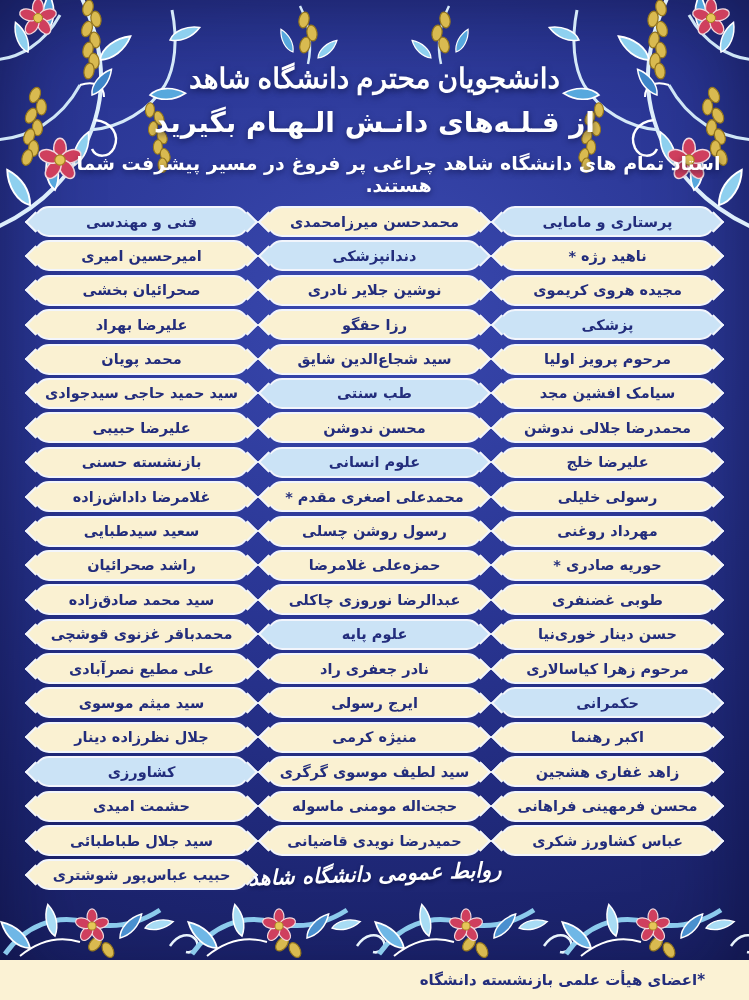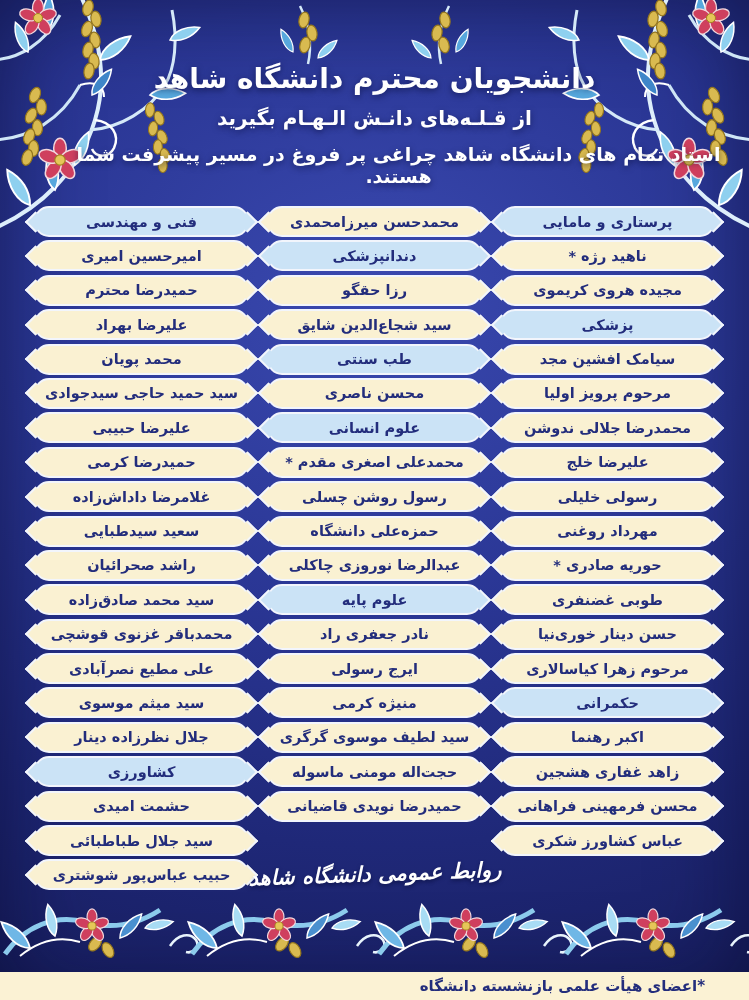--- a/index.html
+++ b/index.html
@@ -16,22 +16,22 @@
   }
   svg.decor{position:absolute;left:0;pointer-events:none;}
   .top-decor{top:0;z-index:1;}
   .bottom-decor{top:896px;z-index:1;}
 
   .header{
     position:absolute;top:62px;left:0;right:0;
     text-align:center;color:#ffffff;z-index:2;
     text-shadow:0 2px 6px rgba(5,10,50,.55);
   }
-  .h-line1{font-size:28px;font-weight:bold;letter-spacing:.5px;}
-  .h-line2{font-size:20px;font-weight:bold;margin-top:11px;letter-spacing:1px;}
+  .h-line1{font-size:28px;font-weight:bold;letter-spacing:.5px;font-family:Liberation Serif, serif;}
+  .h-line2{font-size:28px;font-weight:bold;margin-top:11px;letter-spacing:1px;}
   .h-line3{font-size:19px;font-weight:bold;margin-top:13px;margin-left:48px;}
 
   .columns{
     position:absolute;top:206px;left:28px;right:28px;z-index:2;
     display:flex;flex-direction:row;gap:6px;direction:rtl;
   }
   .col{flex:1 1 0;display:flex;flex-direction:column;row-gap:3.4px;min-width:0;}
 
   .pill{
     position:relative;z-index:0;
@@ -56,21 +56,21 @@
   .pill-cat, .pill-cat::before, .pill-cat::after{background:var(--pill-blue,#cbe3f6);}
 
   .signature{
     position:absolute;top:862px;left:50%;z-index:2;
     transform:translateX(-50%) rotate(-2deg);
     color:#ffffff;font-size:21px;font-weight:bold;font-style:italic;
     white-space:nowrap;text-shadow:0 2px 4px rgba(5,10,50,.5);
   }
 
   .footer-strip{
-    position:absolute;left:0;right:0;bottom:0;height:28px;z-index:3;
+    position:absolute;left:0;right:0;bottom:0;height:40px;z-index:3;
     background:var(--footer-cream,#fbf2d4);
     display:flex;align-items:center;justify-content:flex-start;
     color:var(--text-navy,#232d7c);
     font-weight:bold;font-size:15px;
     padding-right:44px;box-sizing:border-box;
   }
 </style>
 </head>
 <body>
 
@@ -162,24 +162,24 @@
         <div class="pill">
           <span>ناهید رژه *</span>
         </div>
         <div class="pill">
           <span>مجیده هروی کریموی</span>
         </div>
         <div class="pill pill-cat">
           <span>پزشکی</span>
         </div>
         <div class="pill">
+          <span>مرحوم پرویز اولیا</span>
+        </div>
+        <div class="pill">
           <span>سیامک افشین مجد</span>
-        </div>
-        <div class="pill">
-          <span>مرحوم پرویز اولیا</span>
         </div>
         <div class="pill">
           <span>محمدرضا جلالی ندوشن</span>
         </div>
         <div class="pill">
           <span>علیرضا خلج</span>
         </div>
         <div class="pill">
           <span>رسولی خلیلی</span>
         </div>
@@ -215,42 +215,45 @@
         </div>
       </div>
     <div class="col">
         <div class="pill">
           <span>محمدحسن میرزامحمدی</span>
         </div>
         <div class="pill pill-cat">
           <span>دندانپزشکی</span>
         </div>
         <div class="pill">
+          <span>نوشین جلایر نادری</span>
+        </div>
+        <div class="pill">
           <span>رزا حقگو</span>
         </div>
         <div class="pill">
           <span>سید شجاع‌الدین شایق</span>
         </div>
         <div class="pill pill-cat">
           <span>طب سنتی</span>
         </div>
         <div class="pill">
-          <span>محسن ناصری</span>
+          <span>محسن ندوشن</span>
         </div>
         <div class="pill pill-cat">
           <span>علوم انسانی</span>
         </div>
         <div class="pill">
           <span>محمدعلی اصغری مقدم *</span>
         </div>
         <div class="pill">
           <span>رسول روشن چسلی</span>
         </div>
         <div class="pill">
-          <span>حمزه‌علی دانشگاه</span>
+          <span>حمزه‌علی غلامرضا</span>
         </div>
         <div class="pill">
           <span>عبدالرضا نوروزی چاکلی</span>
         </div>
         <div class="pill pill-cat">
           <span>علوم پایه</span>
         </div>
         <div class="pill">
           <span>نادر جعفری راد</span>
         </div>
@@ -271,36 +274,36 @@
         </div>
       </div>
     <div class="col">
         <div class="pill pill-cat">
           <span>فنی و مهندسی</span>
         </div>
         <div class="pill">
           <span>امیرحسین امیری</span>
         </div>
         <div class="pill">
-          <span>حمیدرضا محترم</span>
+          <span>صحرائیان بخشی</span>
         </div>
         <div class="pill">
           <span>علیرضا بهراد</span>
         </div>
         <div class="pill">
           <span>محمد پویان</span>
         </div>
         <div class="pill">
           <span>سید حمید حاجی سیدجوادی</span>
         </div>
         <div class="pill">
           <span>علیرضا حبیبی</span>
         </div>
         <div class="pill">
-          <span>حمیدرضا کرمی</span>
+          <span>بازنشسته حسنی</span>
         </div>
         <div class="pill">
           <span>غلامرضا داداش‌زاده</span>
         </div>
         <div class="pill">
           <span>سعید سیدطبایی</span>
         </div>
         <div class="pill">
           <span>راشد صحرائیان</span>
         </div>

